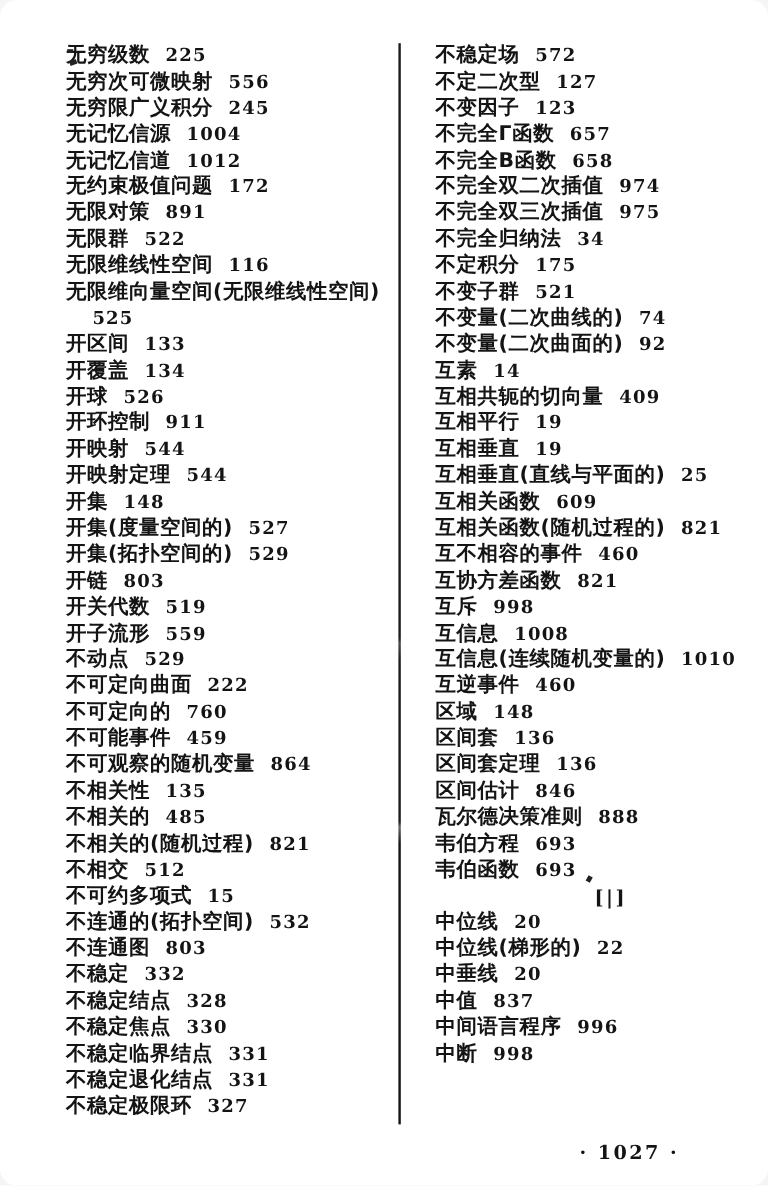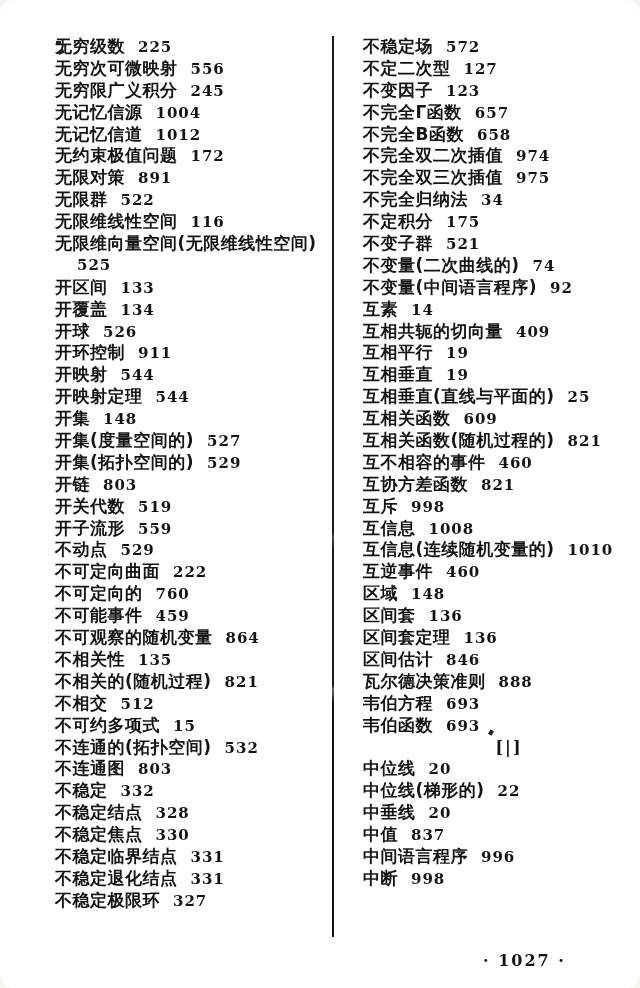--- a/index.html
+++ b/index.html
@@ -191,20 +191,24 @@
       </div>
       <div class="entry">
         <span class="term">不可观察的随机变量</span>
         <span class="num">864</span>
       </div>
       <div class="entry">
         <span class="term">不相关性</span>
         <span class="num">135</span>
       </div>
       <div class="entry">
+        <span class="term">不相关的</span>
+        <span class="num">485</span>
+      </div>
+      <div class="entry">
         <span class="term">不相关的(随机过程)</span>
         <span class="num">821</span>
       </div>
       <div class="entry">
         <span class="term">不相交</span>
         <span class="num">512</span>
       </div>
       <div class="entry">
         <span class="term">不可约多项式</span>
         <span class="num">15</span>
@@ -284,21 +288,21 @@
       </div>
       <div class="entry">
         <span class="term">不变子群</span>
         <span class="num">521</span>
       </div>
       <div class="entry">
         <span class="term">不变量(二次曲线的)</span>
         <span class="num">74</span>
       </div>
       <div class="entry">
-        <span class="term">不变量(中间语言程序)</span>
+        <span class="term">不变量(二次曲面的)</span>
         <span class="num">92</span>
       </div>
       <div class="entry">
         <span class="term">互素</span>
         <span class="num">14</span>
       </div>
       <div class="entry">
         <span class="term">互相共轭的切向量</span>
         <span class="num">409</span>
       </div>

